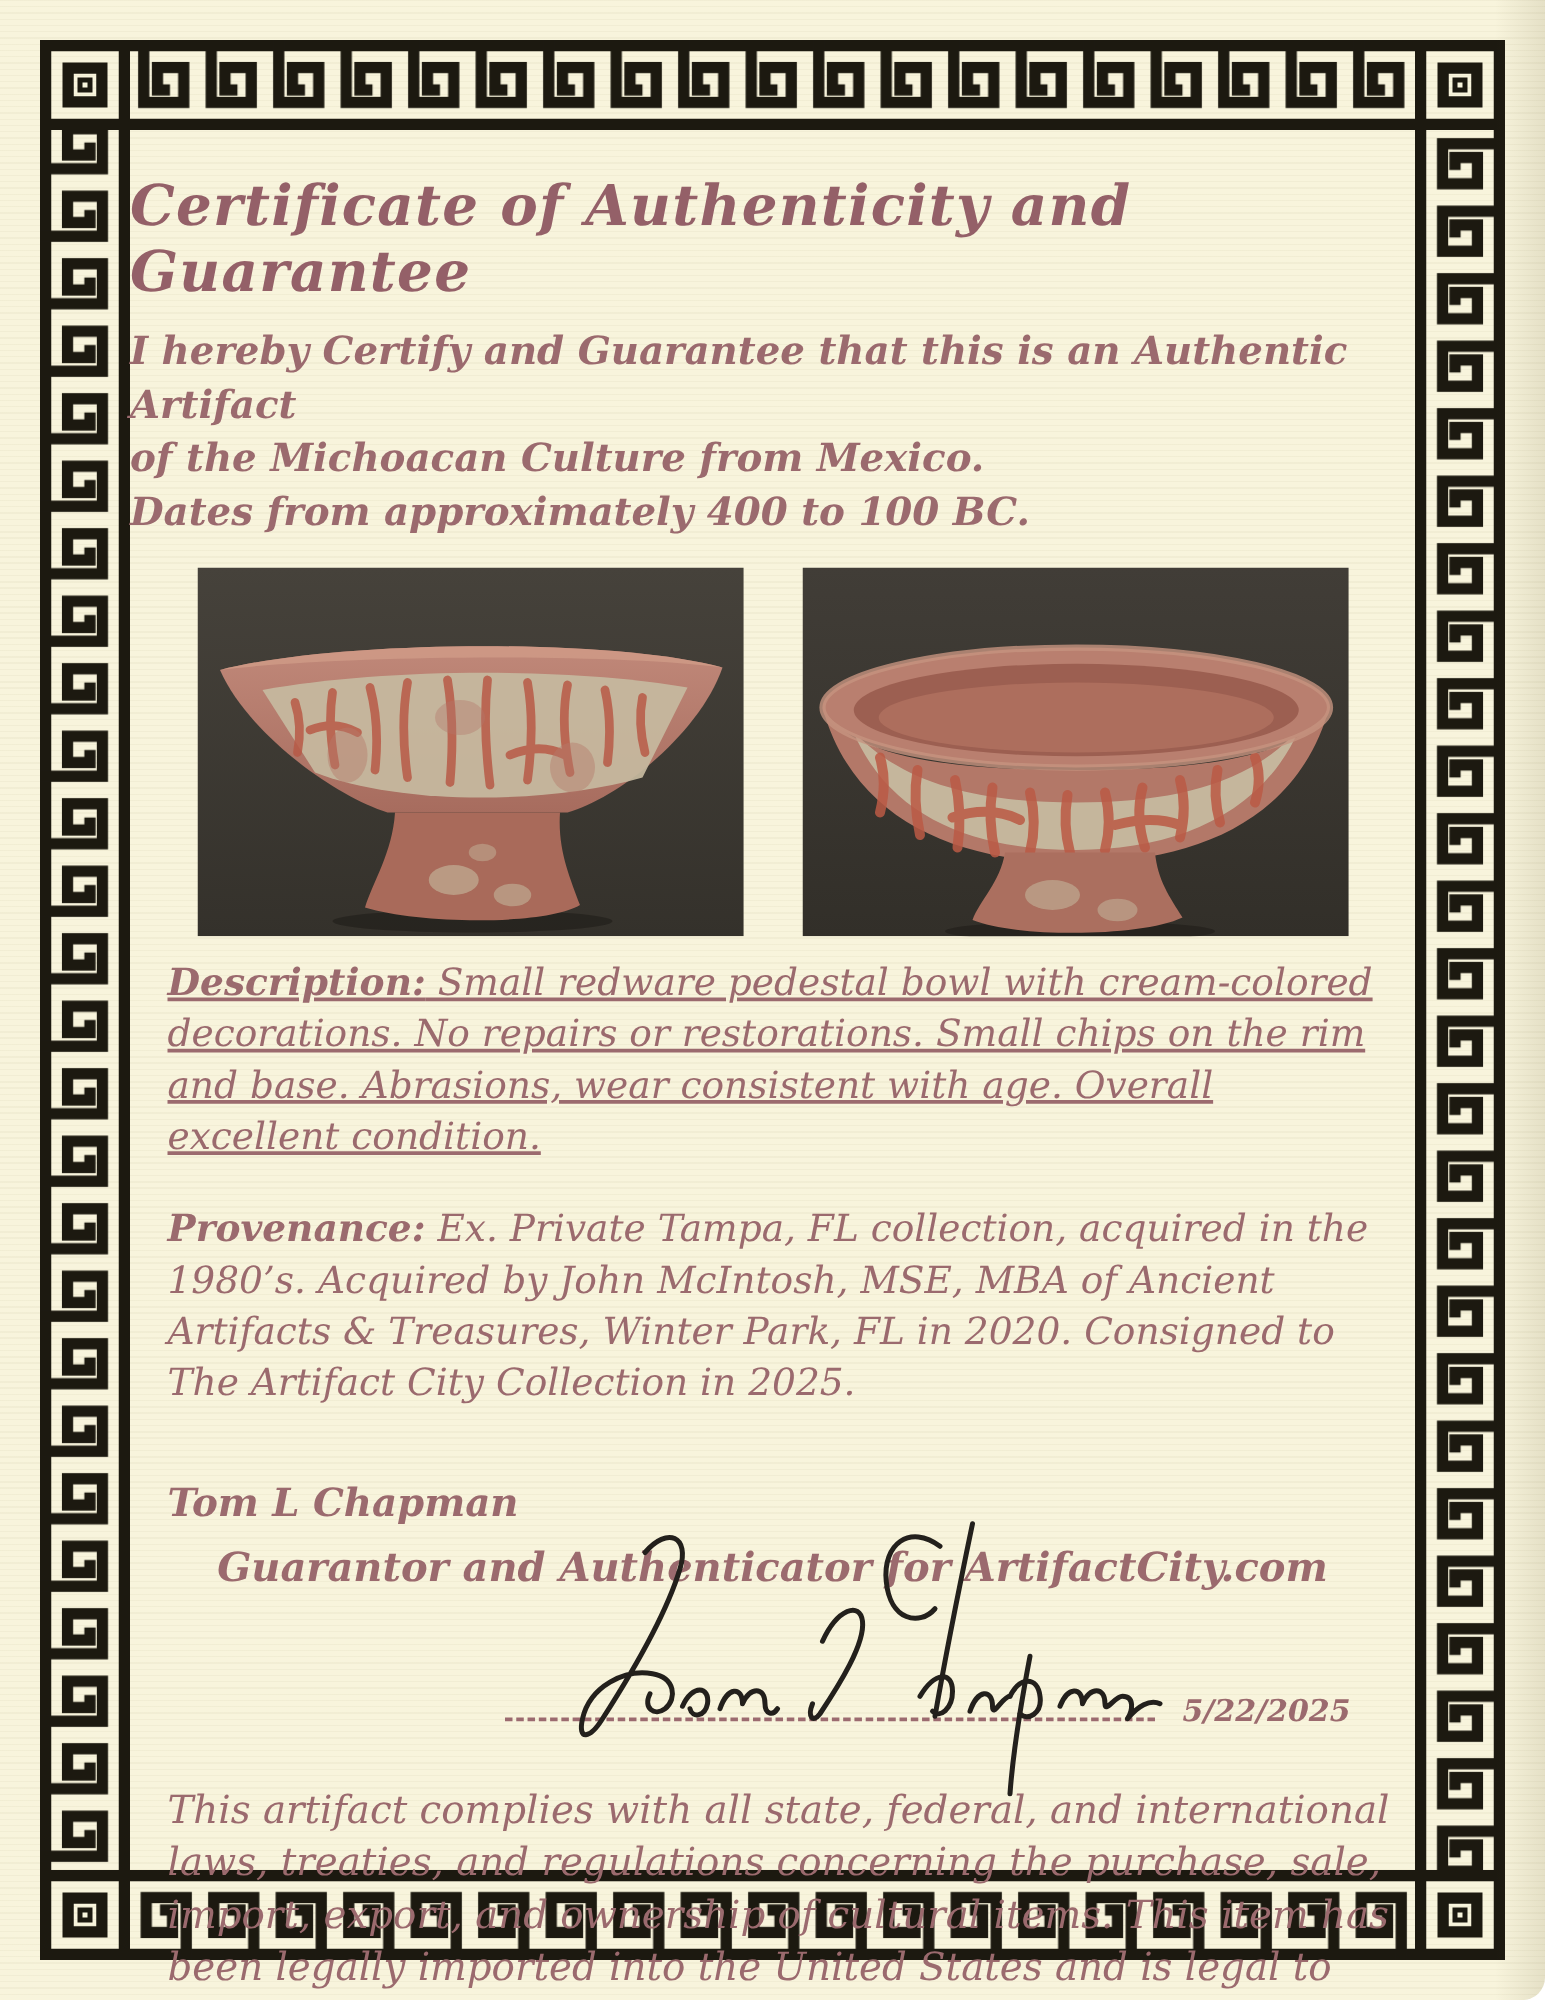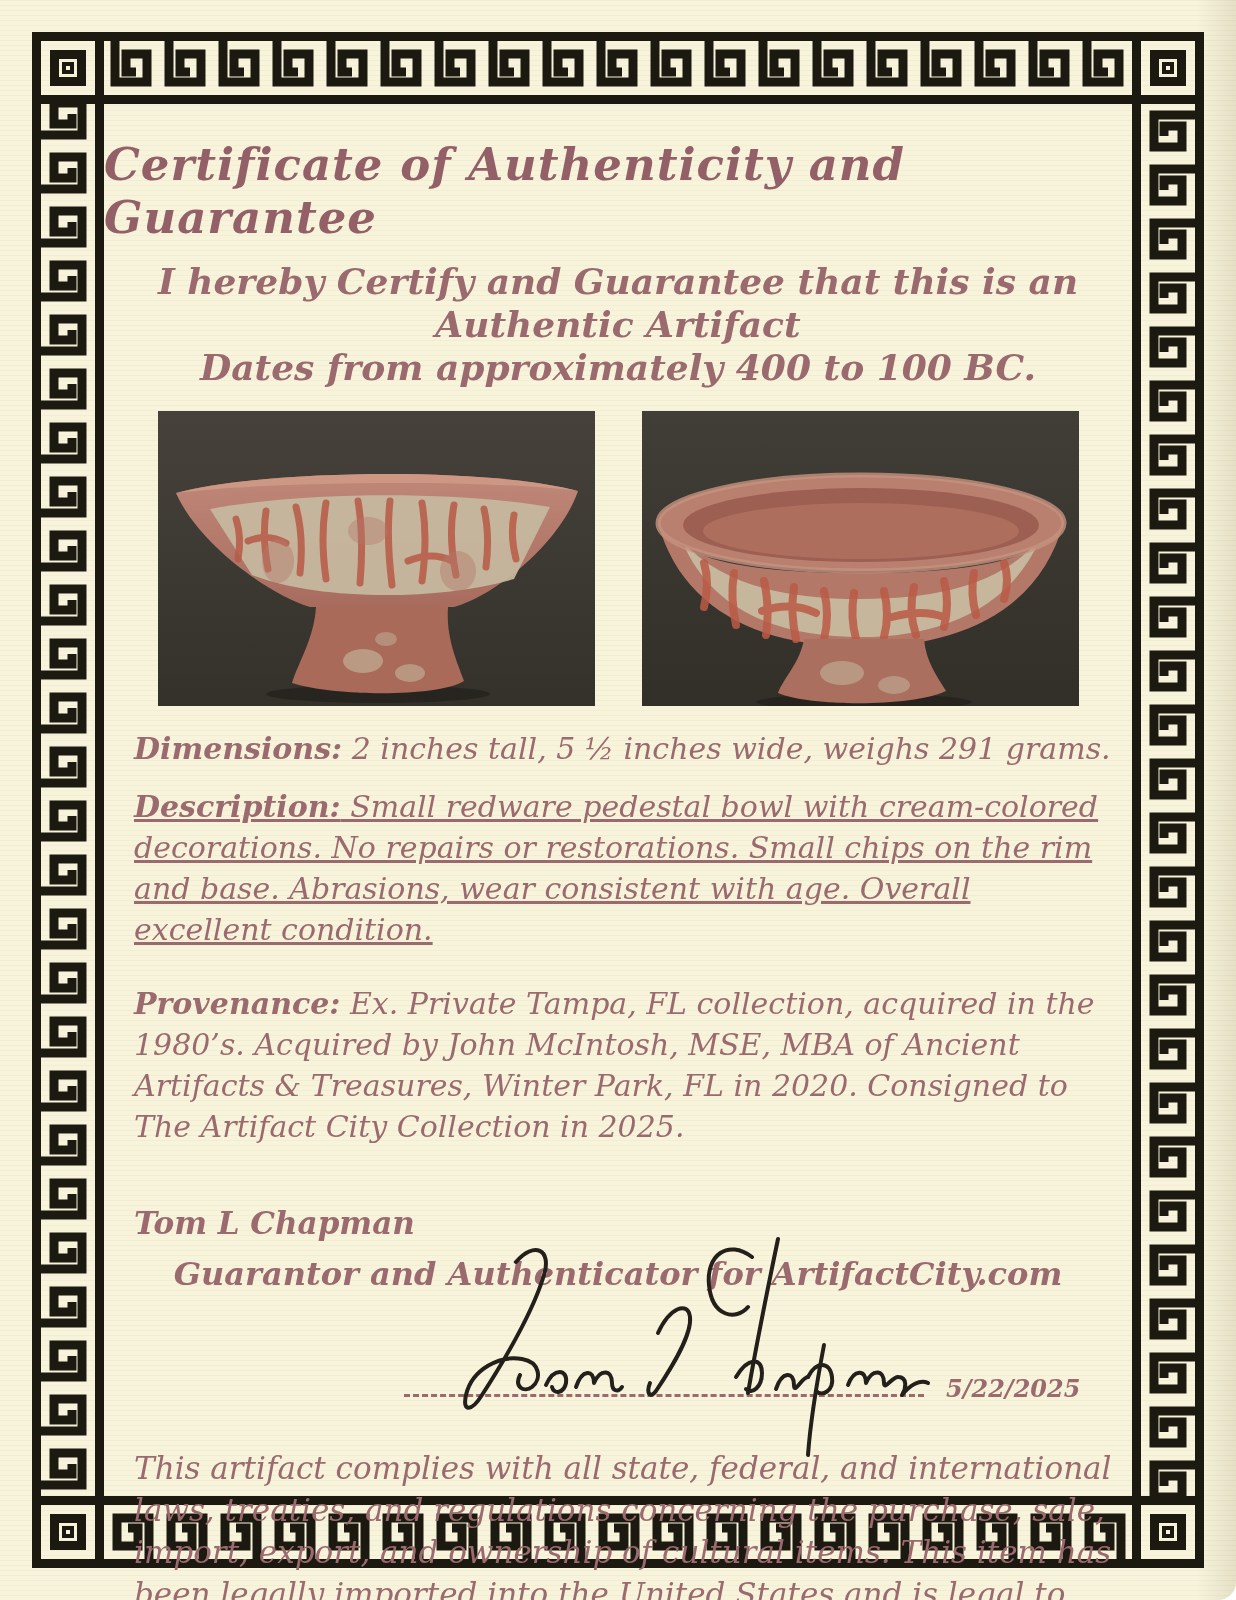--- a/index.html
+++ b/index.html
@@ -20,21 +20,21 @@
   .frame{position:absolute;left:0;top:0;}
   .content{
     position:absolute;left:104px;top:104px;width:1028px;height:1392px;
     color:#9b6a6e;
   }
   .title{
     margin:34px 0 0 0;text-align:left;
     font-size:45px;font-weight:bold;font-style:italic;color:#946068;
     letter-spacing:1px;
   }
-  .certify{margin-top:16px;text-align:center;font-size:36px;line-height:43px;font-weight:bold;font-style:italic;}
+  .certify{margin-top:16px;font-size:31px;line-height:43px;font-weight:bold;font-style:italic;}
   .photos{margin-top:22px;display:flex;justify-content:center;gap:47px;}
   .photo{width:437px;height:295px;display:block;}
   .para{margin:0;width:980px;margin-left:30px;font-size:30px;line-height:41px;font-style:italic;}
   .para .label{font-weight:bold;}
   .mt-dims{margin-top:22px;}
   .mt-desc{margin-top:17px;text-decoration:underline;}
   .mt-prov{margin-top:33px;}
   .signer-row{
     margin-top:58px;margin-left:30px;width:960px;
     display:flex;justify-content:flex-start;
@@ -99,20 +99,21 @@
         <use href="#corner"></use>
       </g>
   </svg>
 
   <div class="content">
 
     <h1 class="title">Certificate of Authenticity and Guarantee</h1>
 
     <div class="certify">
       <div>I hereby Certify and Guarantee that this is an Authentic Artifact</div>
+      <div>of the Michoacan Culture from Mexico.</div>
       <div>Dates from approximately 400 to 100 BC.</div>
     </div>
 
     <div class="photos">
 
       <svg class="photo" viewBox="0 0 437 295">
         <defs>
           <linearGradient id="pbg1" x1="0" y1="0" x2="0" y2="1">
             <stop offset="0" stop-color="#46423b"></stop>
               <stop offset="1" stop-color="#34312b"></stop>
@@ -183,21 +184,20 @@
           <ellipse cx="219" cy="112" rx="203" ry="48" fill="none" stroke="#c6937f" stroke-width="5" opacity="0.8"></ellipse>
           <ellipse cx="219" cy="114" rx="178" ry="37" fill="#9c5f51"></ellipse>
           <ellipse cx="219" cy="120" rx="158" ry="28" fill="#ad6e5d"></ellipse>
           <path d="M162,228 C158,252 142,266 136,282 C170,296 270,296 304,280 C294,264 284,250 282,228 Z" fill="#ab6f5f"></path>
           <ellipse cx="200" cy="262" rx="22" ry="12" fill="#c3b49a" opacity="0.6"></ellipse>
           <ellipse cx="252" cy="274" rx="16" ry="9" fill="#c3b49a" opacity="0.55"></ellipse>
         </g>
       </svg>
     </div>
 
-    <p class="para mt-dims"><span class="label">Dimensions:</span><span> 2 inches tall, 5 ½ inches wide, weighs 291 grams.</span></p>
 
     <p class="para mt-desc"><span class="label">Description:</span><span> Small redware pedestal bowl with cream-colored decorations. No repairs or restorations. Small chips on the rim and base. Abrasions, wear consistent with age. Overall excellent condition.</span></p>
 
     <p class="para mt-prov"><span class="label">Provenance:</span><span> Ex. Private Tampa, FL collection, acquired in the 1980’s. Acquired by John McIntosh, MSE, MBA of Ancient Artifacts &amp; Treasures, Winter Park, FL in 2020. Consigned to The Artifact City Collection in 2025.</span></p>
 
     <div class="signer-row">
       <span>Tom L Chapman</span>
     </div>
 
     <div class="guarantor">Guarantor and Authenticator for ArtifactCity.com</div>

